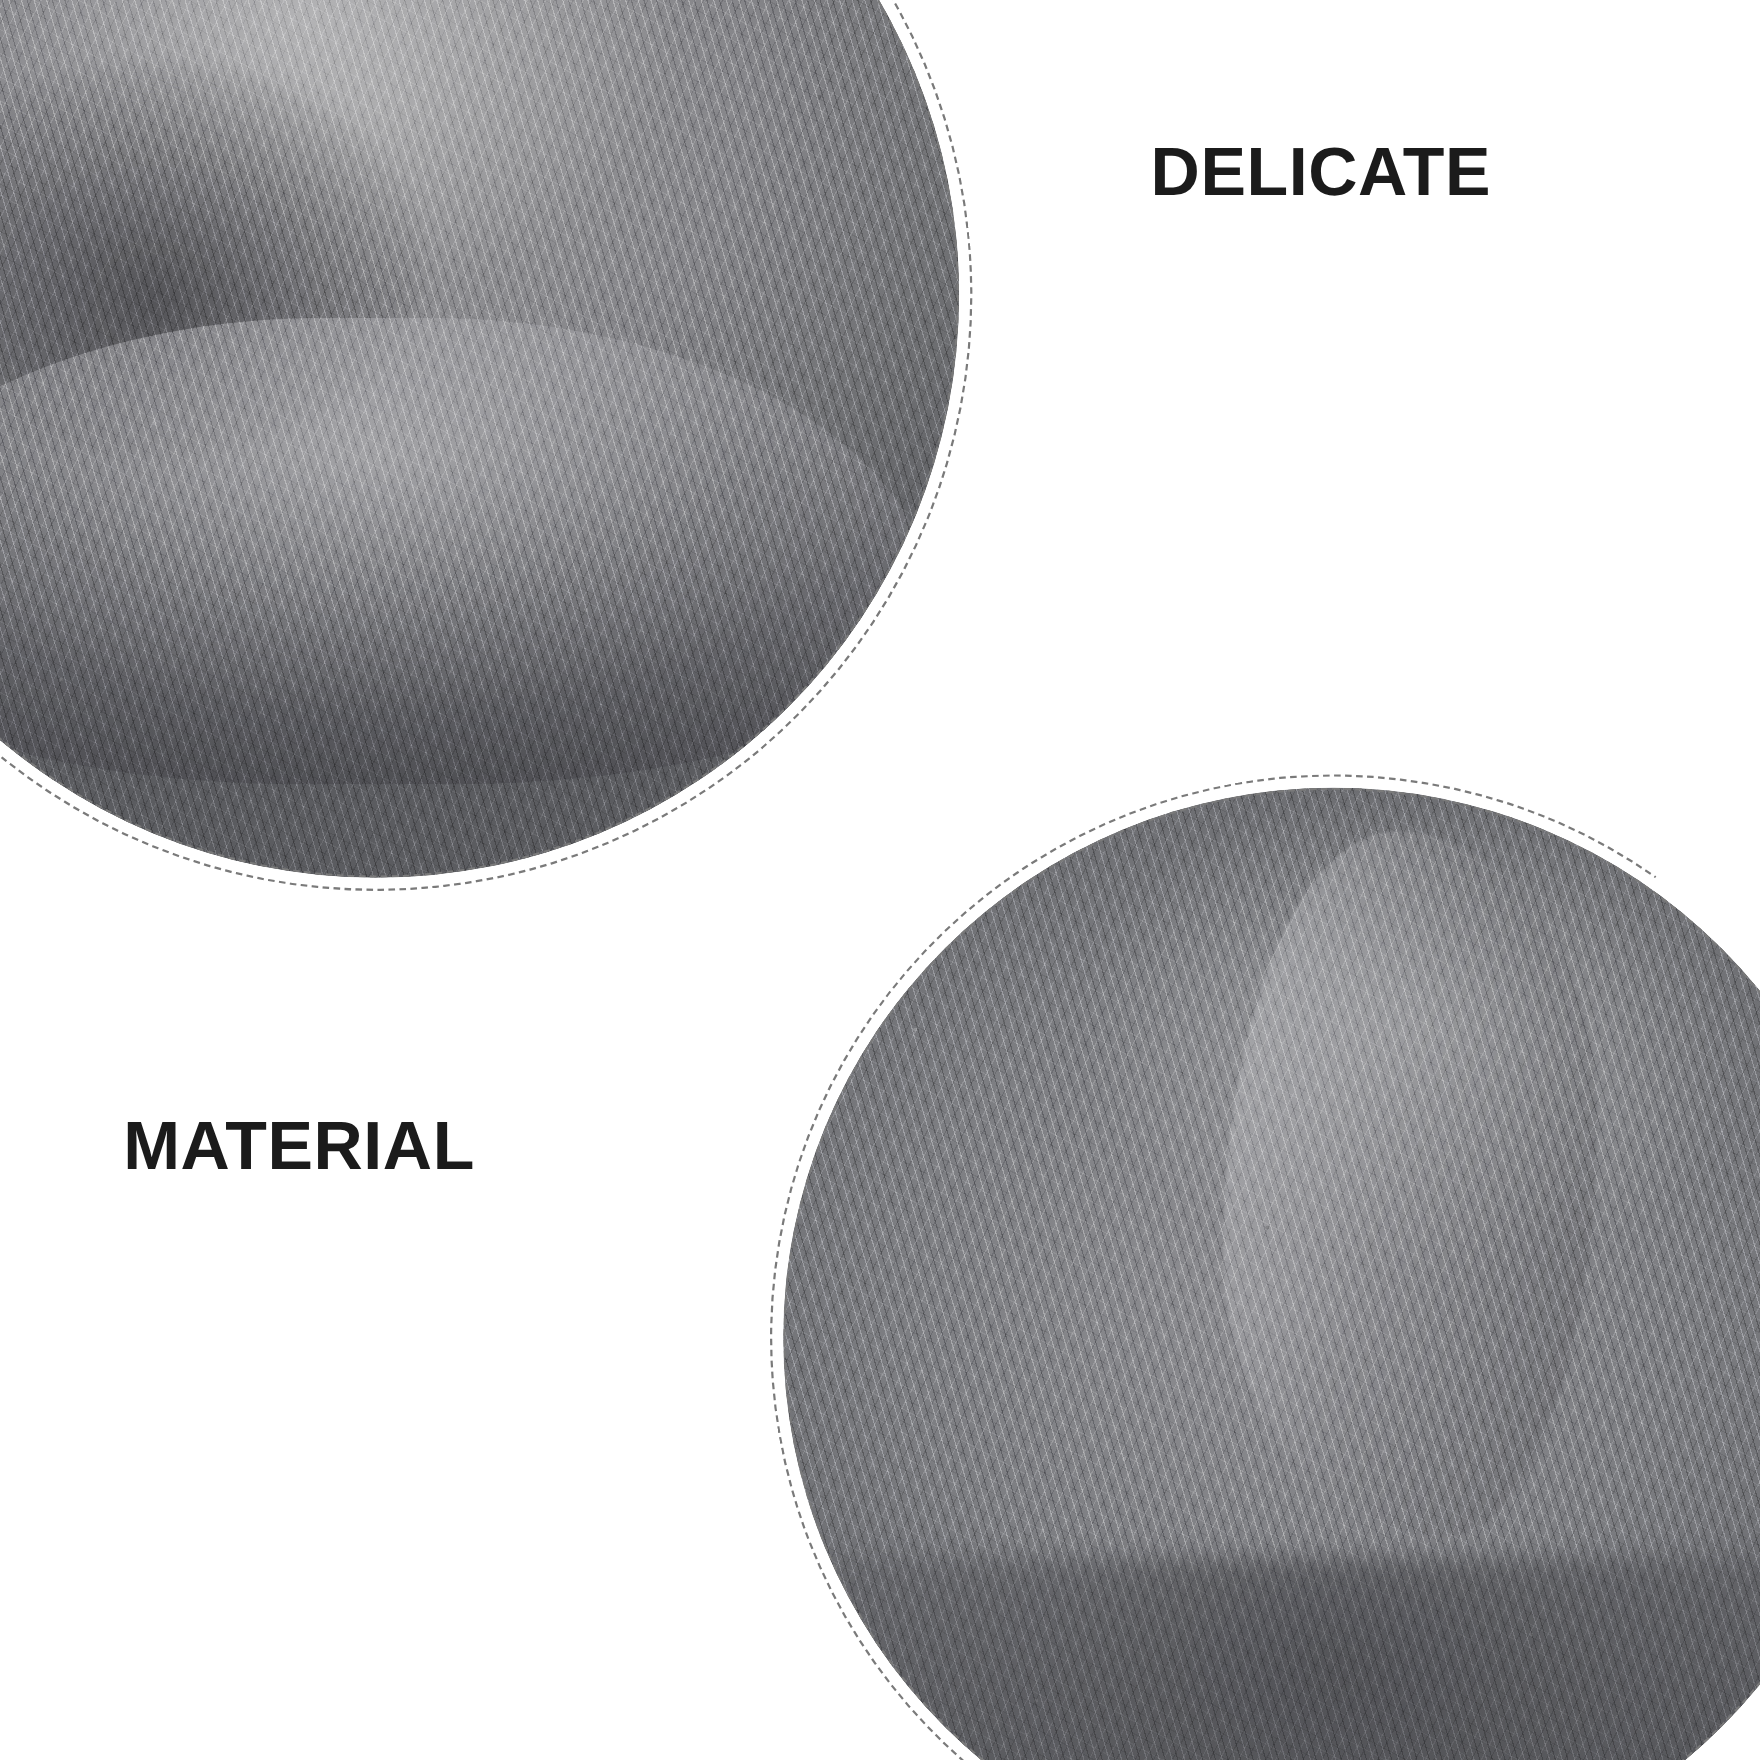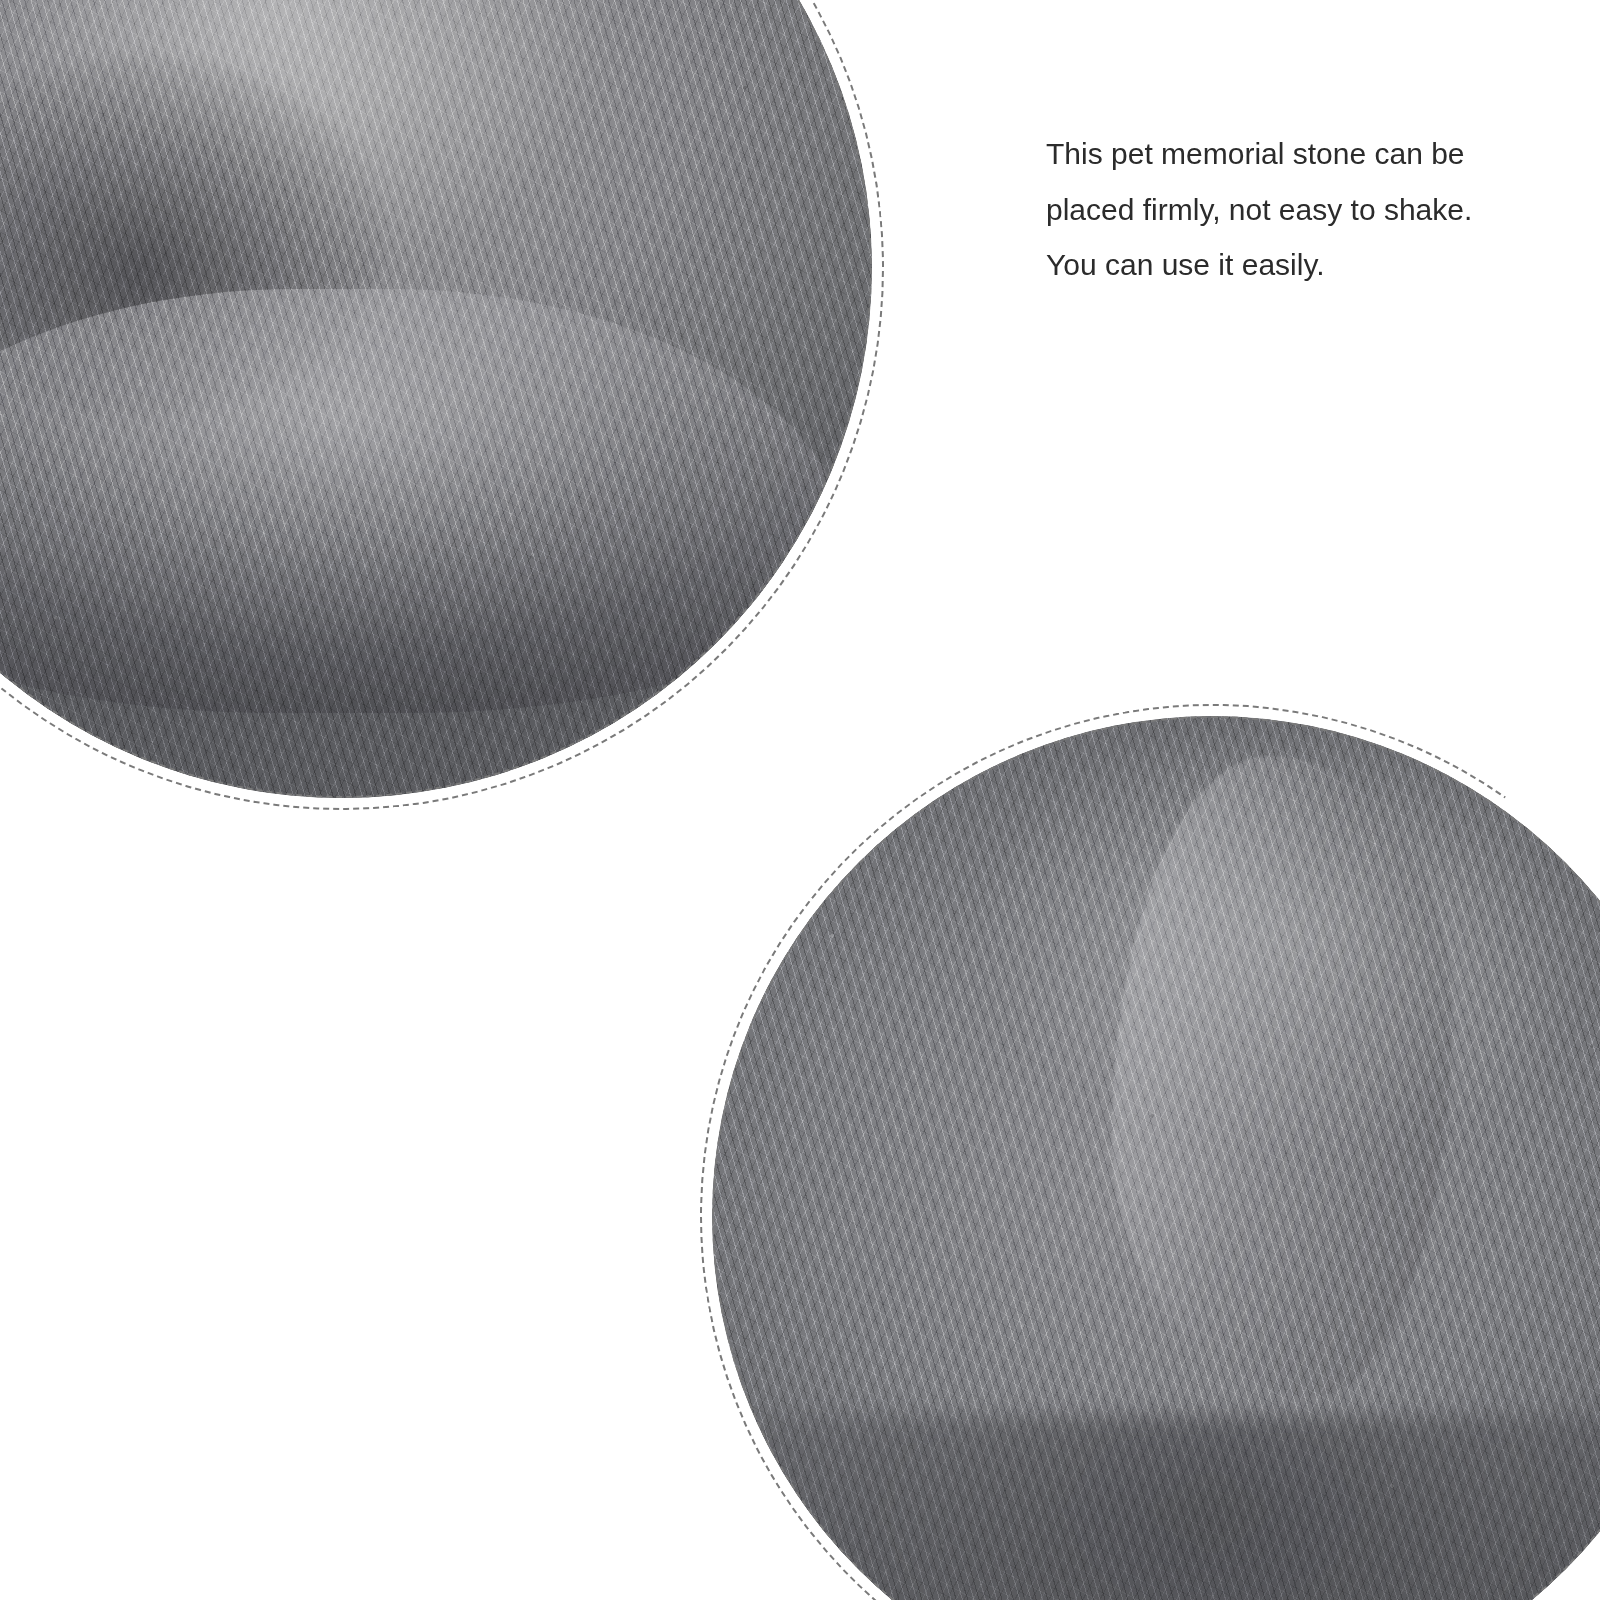--- a/index.html
+++ b/index.html
@@ -281,19 +281,20 @@
       <div class="fur a"></div>
       <div class="fur b"></div>
       <div class="fur c"></div>
       <div class="speckle"></div>
       <div class="shadow-bottom"></div>
     </div>
     <div class="dashring"></div>
   </div>
 
   <div class="text-block" id="block-delicate">
-    <p class="body-copy">This pet memorial stone can be placed firmly, not easy to shake. You can use it easily.</p>
+    <h2 class="headline">DELICATE</h2>
   </div>
 
   <div class="text-block" id="block-material">
+    <h2 class="headline">MATERIAL</h2>
   </div>
 
 </div>
 
 </body></html>

